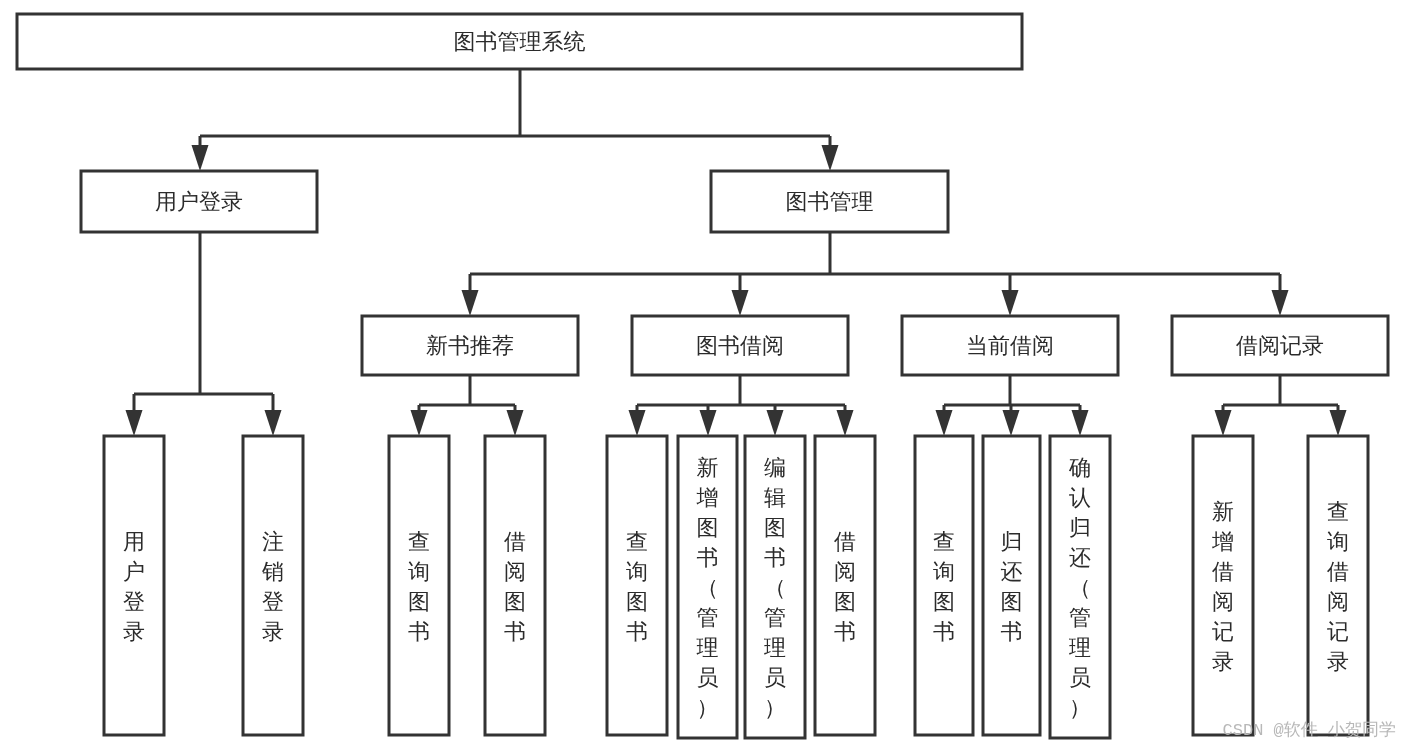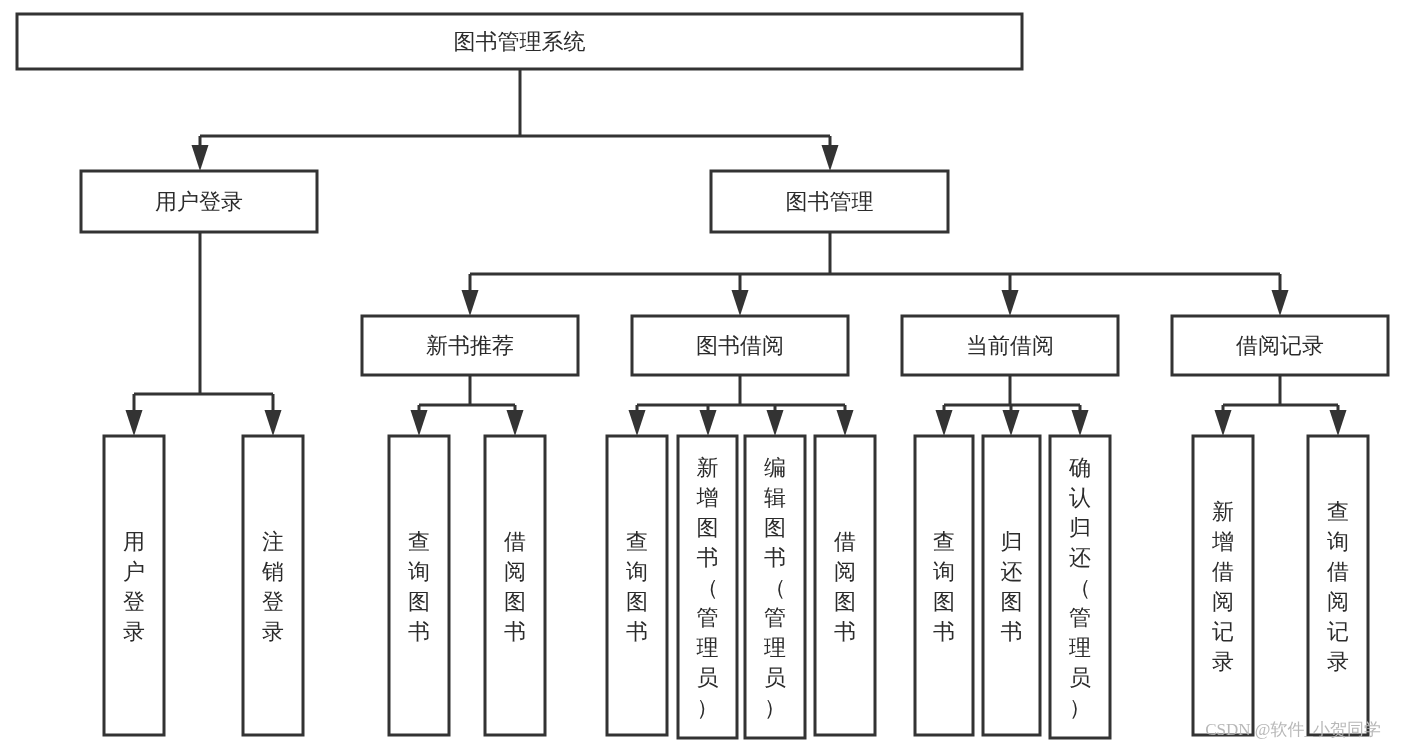--- a/index.html
+++ b/index.html
@@ -41,23 +41,23 @@
     dominant-baseline: middle;
   }
   .node-label-vertical {
     fill: #2b2b2b;
     font-family: "DejaVu Sans", "Liberation Sans", sans-serif;
     font-size: 22px;
     text-anchor: middle;
   }
   .watermark {
     position: absolute;
-    right: 24px;
+    right: 9px;
     bottom: 6px;
-    font-family: Liberation Serif, serif;
+    font-family: Liberation Mono, monospace;
     font-size: 17px;
     color: #b8b8b8;
     white-space: nowrap;
     pointer-events: none;
   }
 </style>
 </head>
 <body>
 
 <svg id="diagram" viewBox="0 0 1405 747" xmlns="http://www.w3.org/2000/svg">

